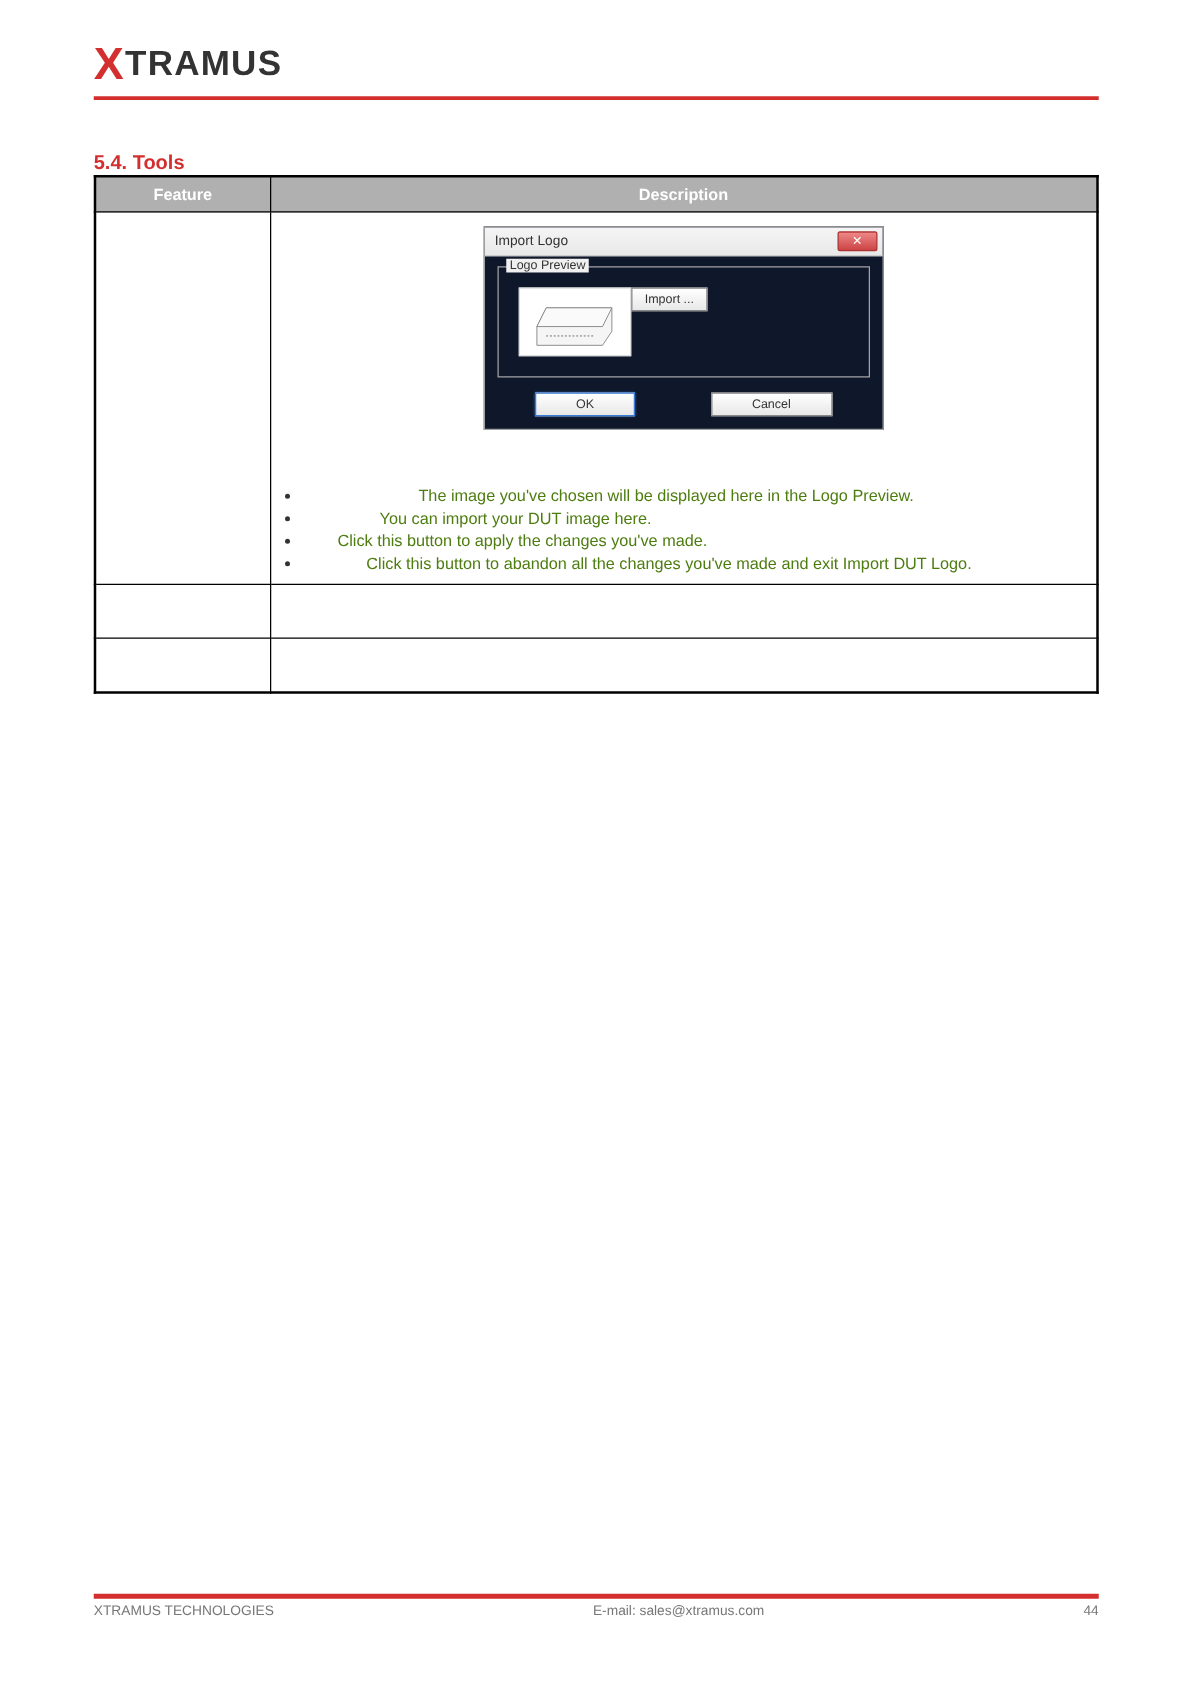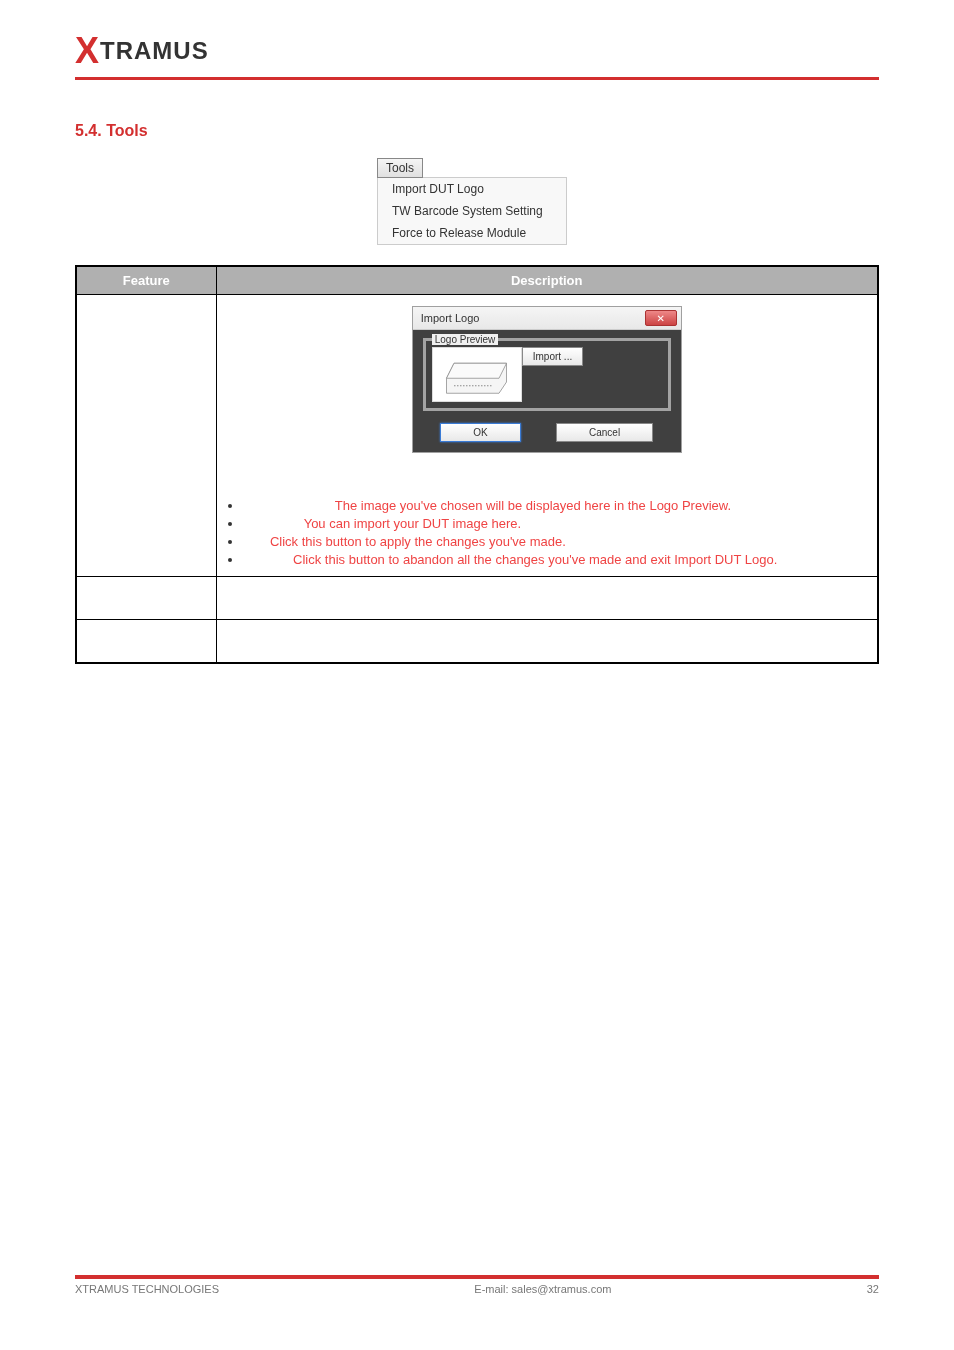--- a/index.html
+++ b/index.html
@@ -24,21 +24,21 @@
       font-weight: bold;
       letter-spacing: 1px;
     }
     .logo-x {
       color: #d32f2f;
       font-size: 36px;
       font-weight: bold;
     }
     .logo-text {
       color: #333;
-      font-size: 24px;
+      font-size: 28px;
       font-weight: bold;
     }
     .header-line {
       height: 3px;
       background: #d32f2f;
       margin-top: 5px;
     }
     .section-title {
       color: #d32f2f;
       font-size: 16px;
@@ -90,24 +90,24 @@
       font-size: 13px;
       color: #fff;
     }
     .col-feature {
       width: 140px;
     }
     .feature-label {
       font-weight: bold;
     }
     .import-dialog {
-      width: 270px;
+      width: 320px;
       margin: 5px auto 10px auto;
       border: 1px solid #a0a0a0;
-      background: #404040;
+      background: #0f172a;
       font-family: 'Segoe UI', Tahoma, sans-serif;
     }
     .dialog-titlebar {
       display: flex;
       justify-content: space-between;
       align-items: center;
       background: linear-gradient(#f5f5f5, #e8e8e8);
       padding: 3px 4px 3px 8px;
       border-bottom: 1px solid #ccc;
     }
@@ -124,22 +124,22 @@
       display: flex;
       align-items: center;
       justify-content: center;
       border-radius: 2px;
       border: 1px solid #a33;
     }
     .dialog-body {
       padding: 8px 10px 10px 10px;
     }
     .logo-preview-group {
-      border: 3px solid #a3a3a3;
-      padding: 6px;
+      border: 1px solid #a3a3a3;
+      padding: 16px;
       position: relative;
     }
     .logo-preview-label {
       position: absolute;
       top: -7px;
       left: 6px;
       background: #f0f0f0;
       font-size: 10px;
       color: #333;
       padding: 0 3px;
@@ -197,21 +197,21 @@
     }
     .bullet-list li {
       margin: 3px 0;
       font-size: 13px;
     }
     .bullet-label {
       color: #fff;
       font-weight: bold;
     }
     .bullet-text {
-      color: #ef4444;
+      color: #4d7c0f;
     }
     .footer {
       position: absolute;
       bottom: 55px;
       left: 75px;
       right: 75px;
     }
     .footer-line {
       height: 4px;
       background: #d32f2f;
@@ -230,28 +230,20 @@
 
 <div class="page-container">
   <div class="logo-header">
     <span class="logo-x">X</span>
       <span class="logo-text">TRAMUS</span>
   </div>
   <div class="header-line"></div>
 
   <div class="section-title">5.4. Tools</div>
 
-  <div class="tools-menu">
-    <div class="tools-button">Tools</div>
-    <div class="tools-dropdown">
-      <div class="tools-item">Import DUT Logo</div>
-      <div class="tools-item">TW Barcode System Setting</div>
-      <div class="tools-item">Force to Release Module</div>
-    </div>
-  </div>
 
   <table class="main-table">
     <thead>
       <tr>
         <th class="col-feature">Feature</th>
         <th>Description</th>
       </tr>
     </thead>
     <tbody>
       <tr>
@@ -311,15 +303,15 @@
       </tr>
     </tbody>
   </table>
 </div>
 
 <div class="footer">
   <div class="footer-line"></div>
   <div class="footer-text">
     <span>XTRAMUS TECHNOLOGIES</span>
     <span>E-mail:  sales@xtramus.com</span>
-    <span>32</span>
+    <span>44</span>
   </div>
 </div>
 
 </body></html>

